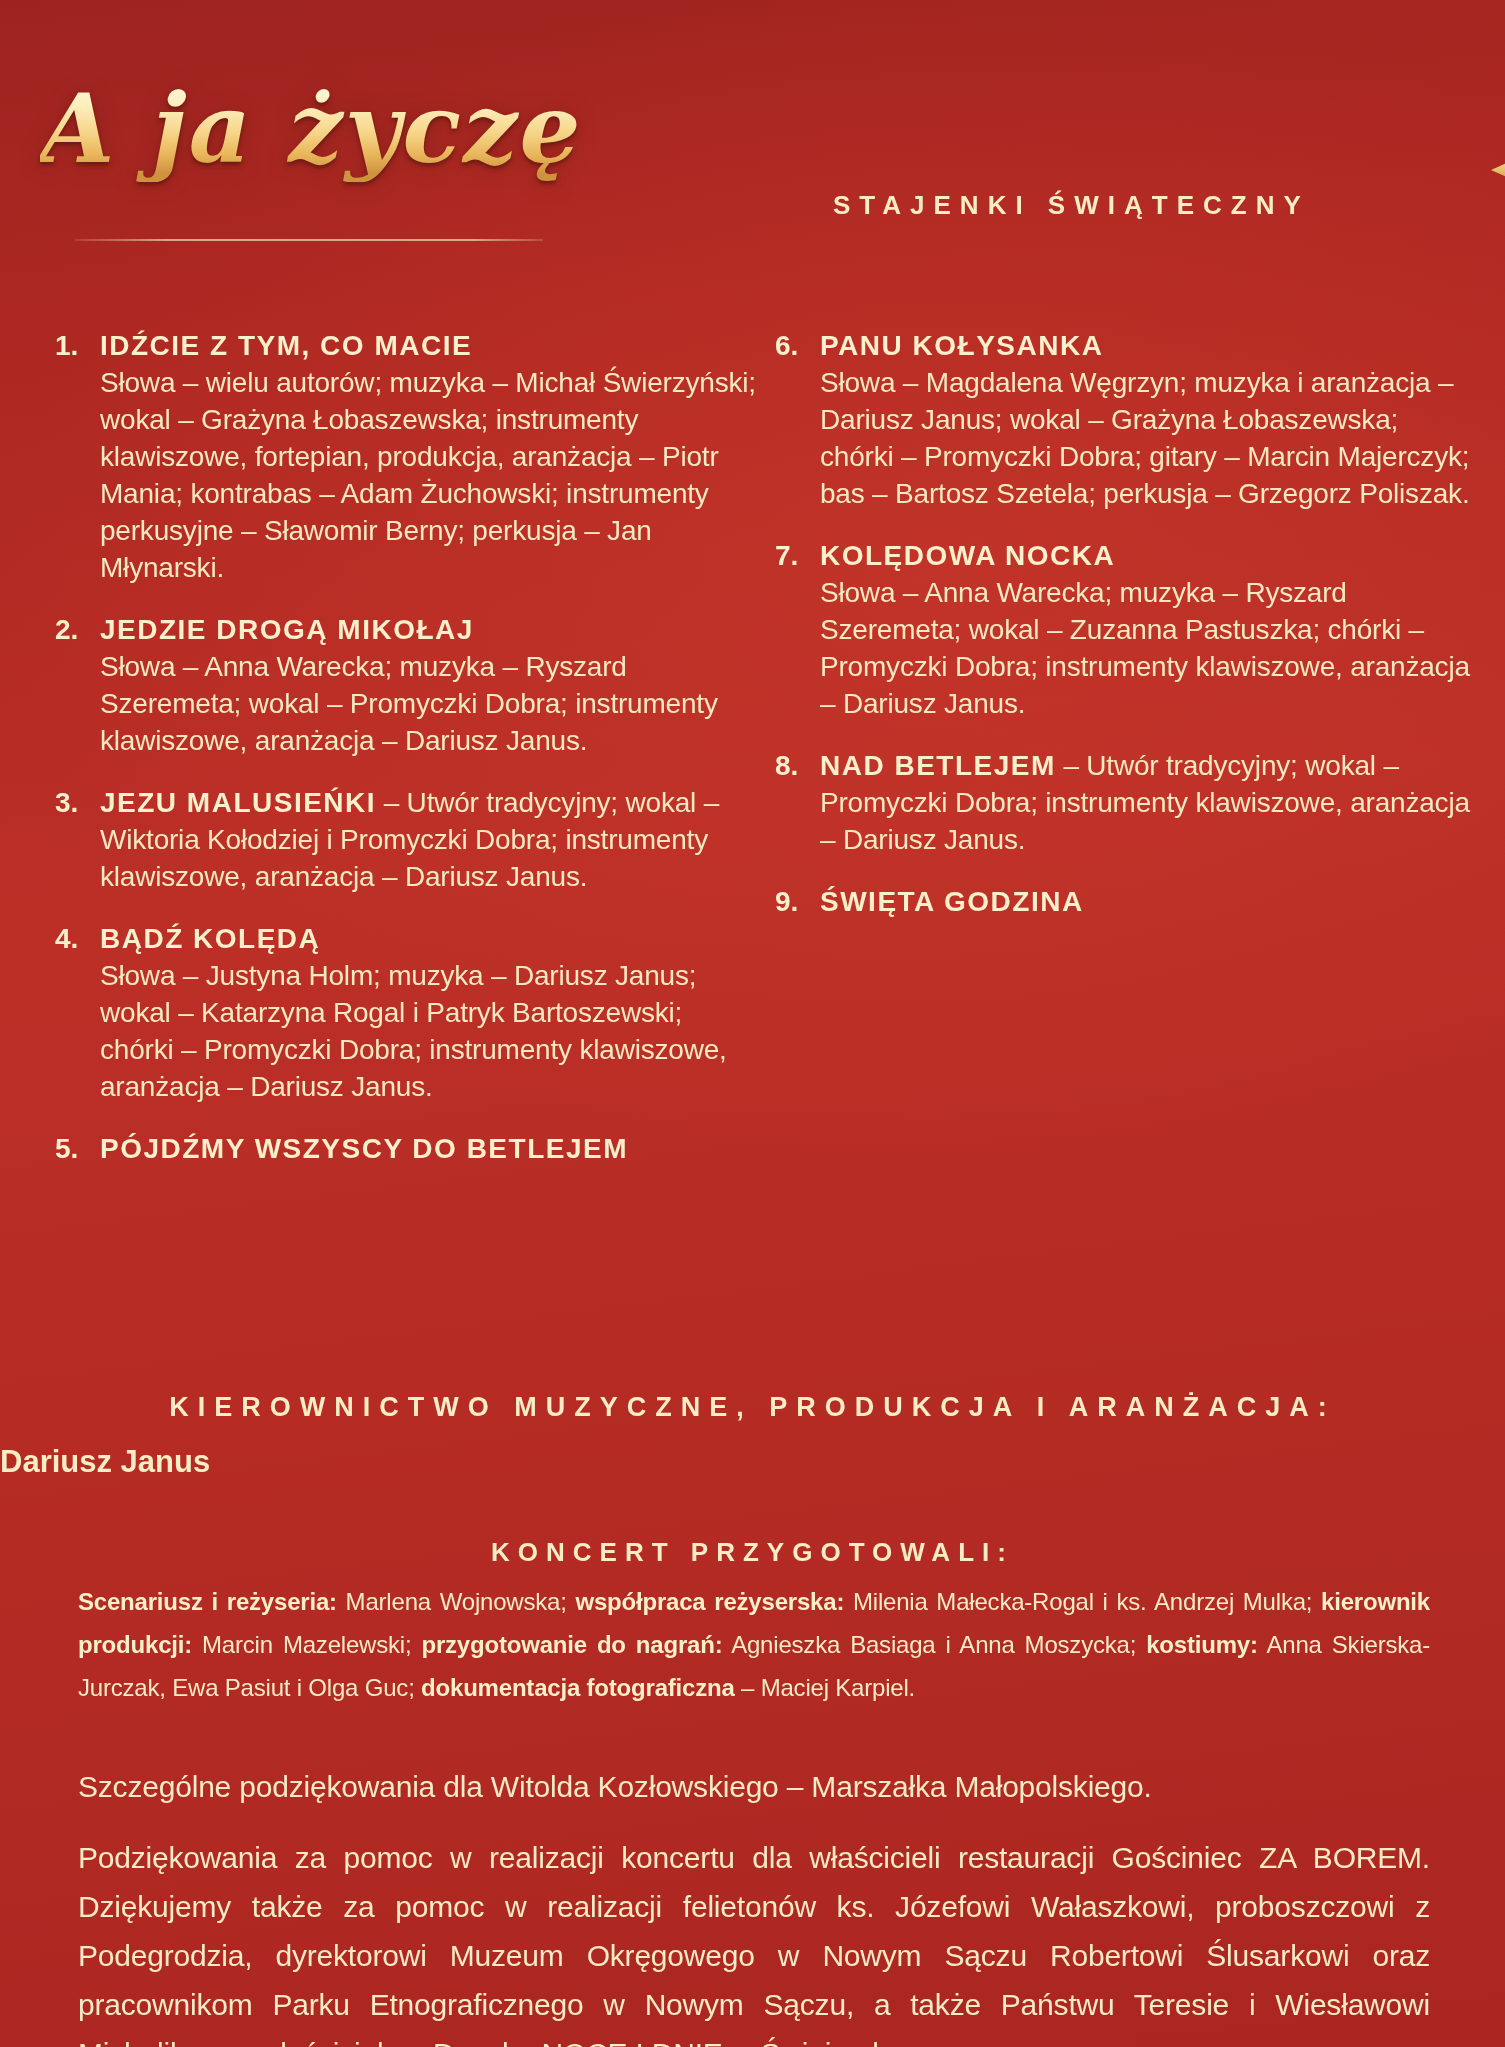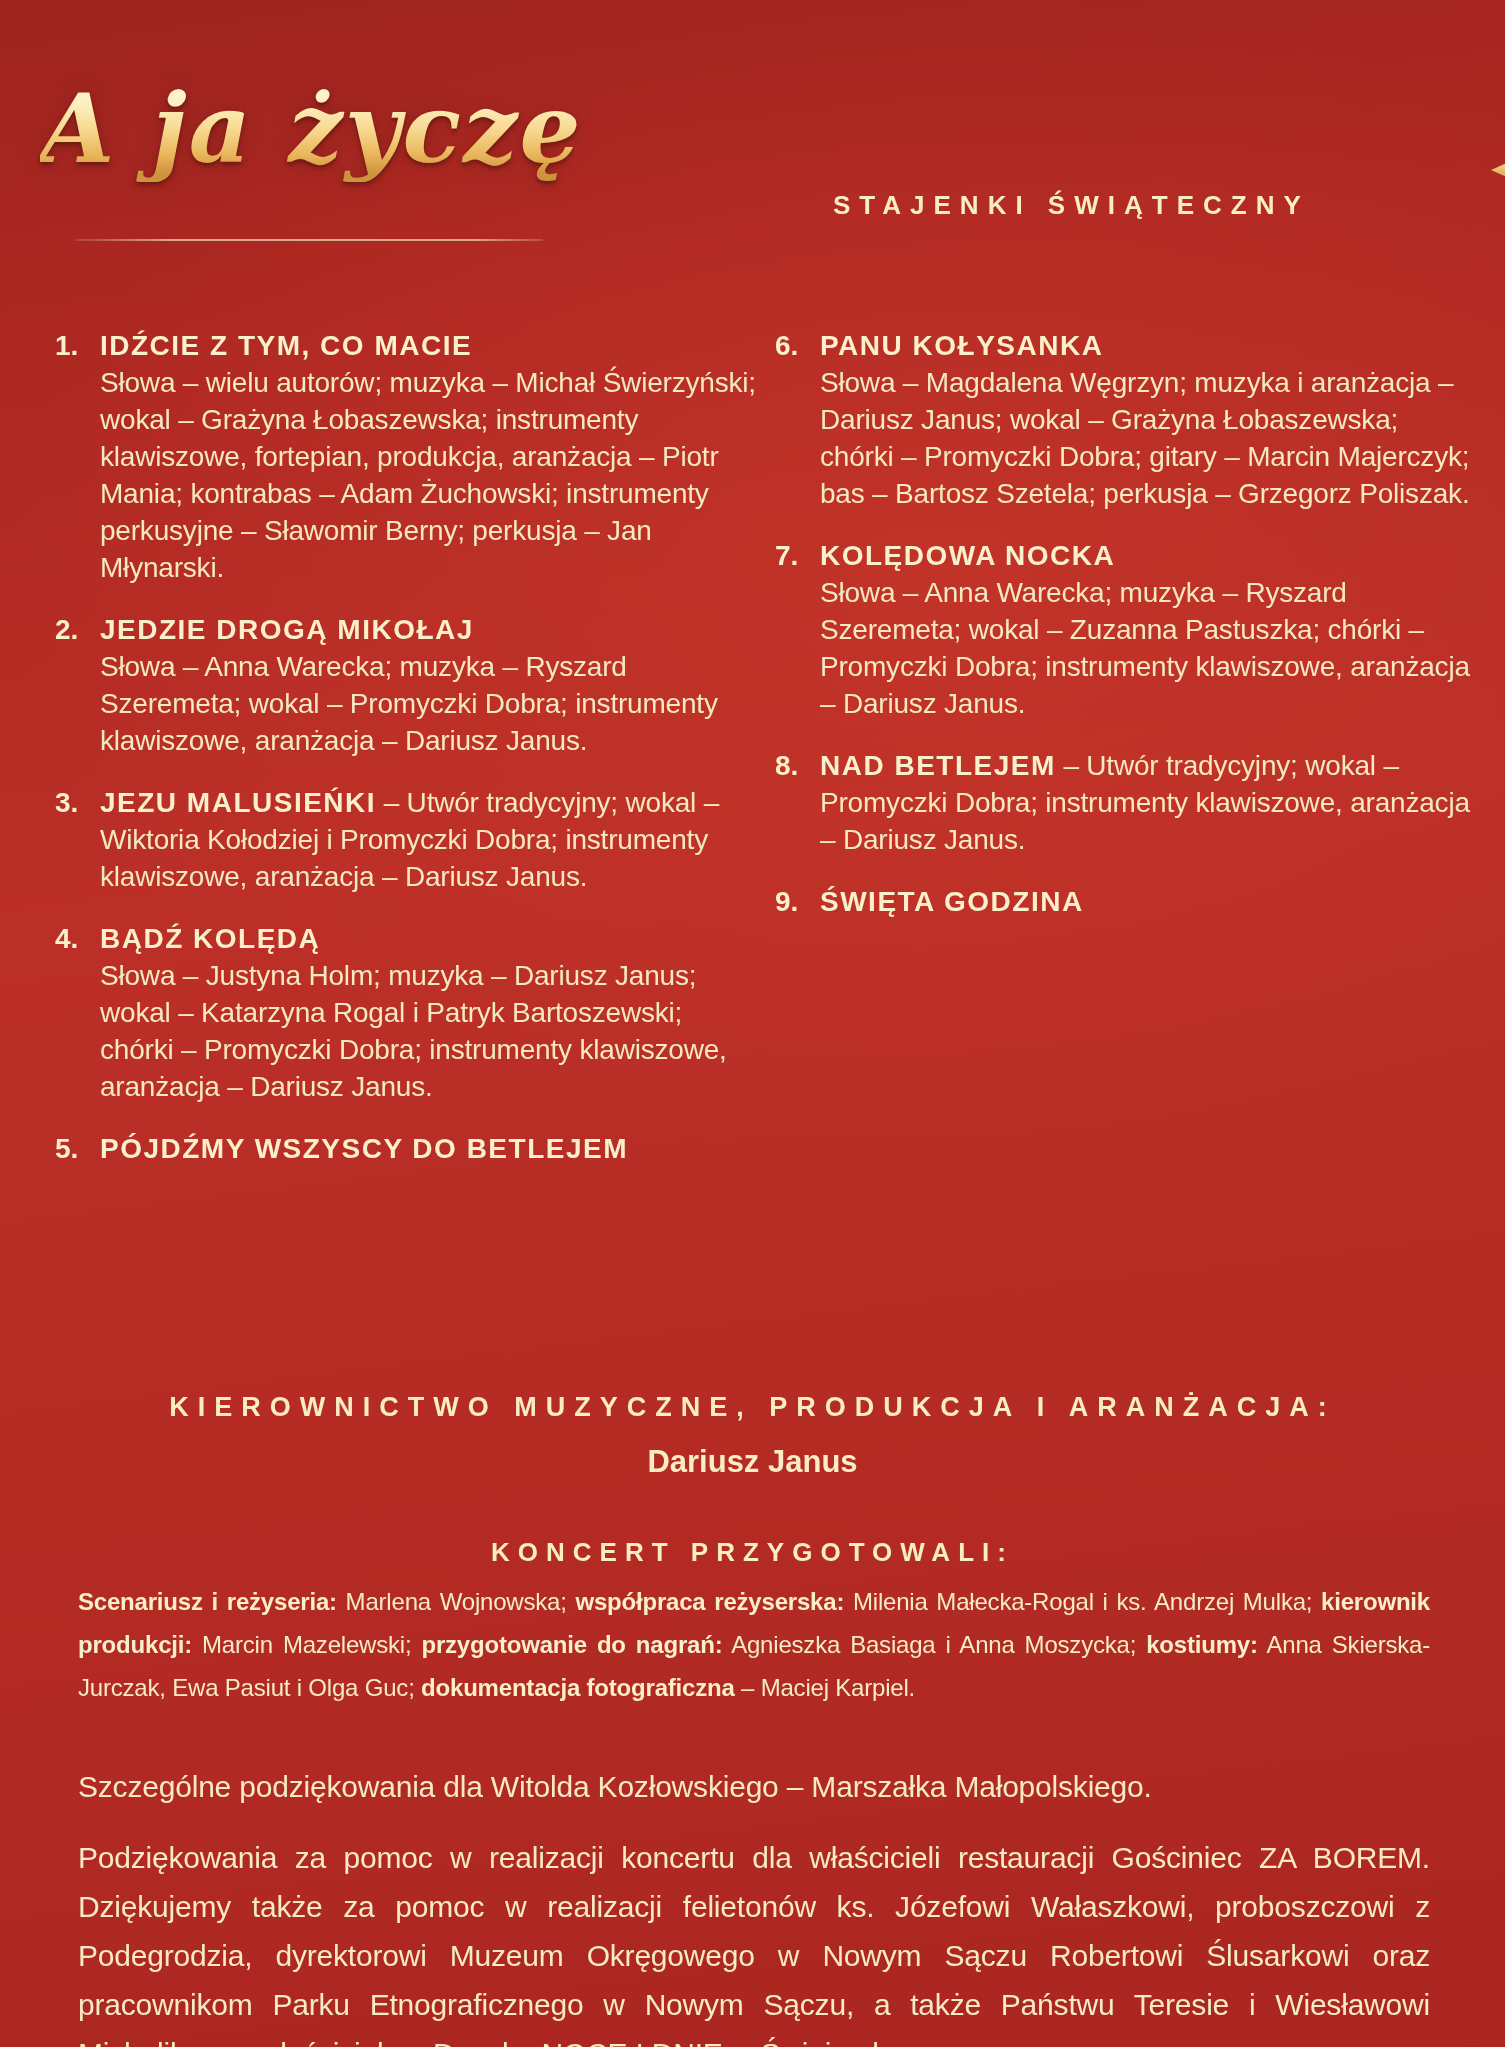--- a/index.html
+++ b/index.html
@@ -60,21 +60,21 @@
   }
   .song.block-title .song-title{display:block;}
   
   .prod-heading{
     position:absolute;left:0;top:1392px;width:100%;
     text-align:center;font-size:27px;font-weight:bold;letter-spacing:9px;
     color:#f8edc5;
   }
   .prod-name{
     position:absolute;left:0;top:1444px;width:100%;
-    text-align:center;font-size:31px;font-weight:bold;letter-spacing:0;
+    text-align:left;font-size:31px;font-weight:bold;letter-spacing:0;
     color:#f8edc5;
   }
   .prep-heading{
     position:absolute;left:0;top:1537px;width:100%;
     text-align:center;font-size:26px;font-weight:bold;letter-spacing:8px;
     color:#f8edc5;
   }
   
   .credits{
     position:absolute;left:78px;right:75px;top:1580px;

